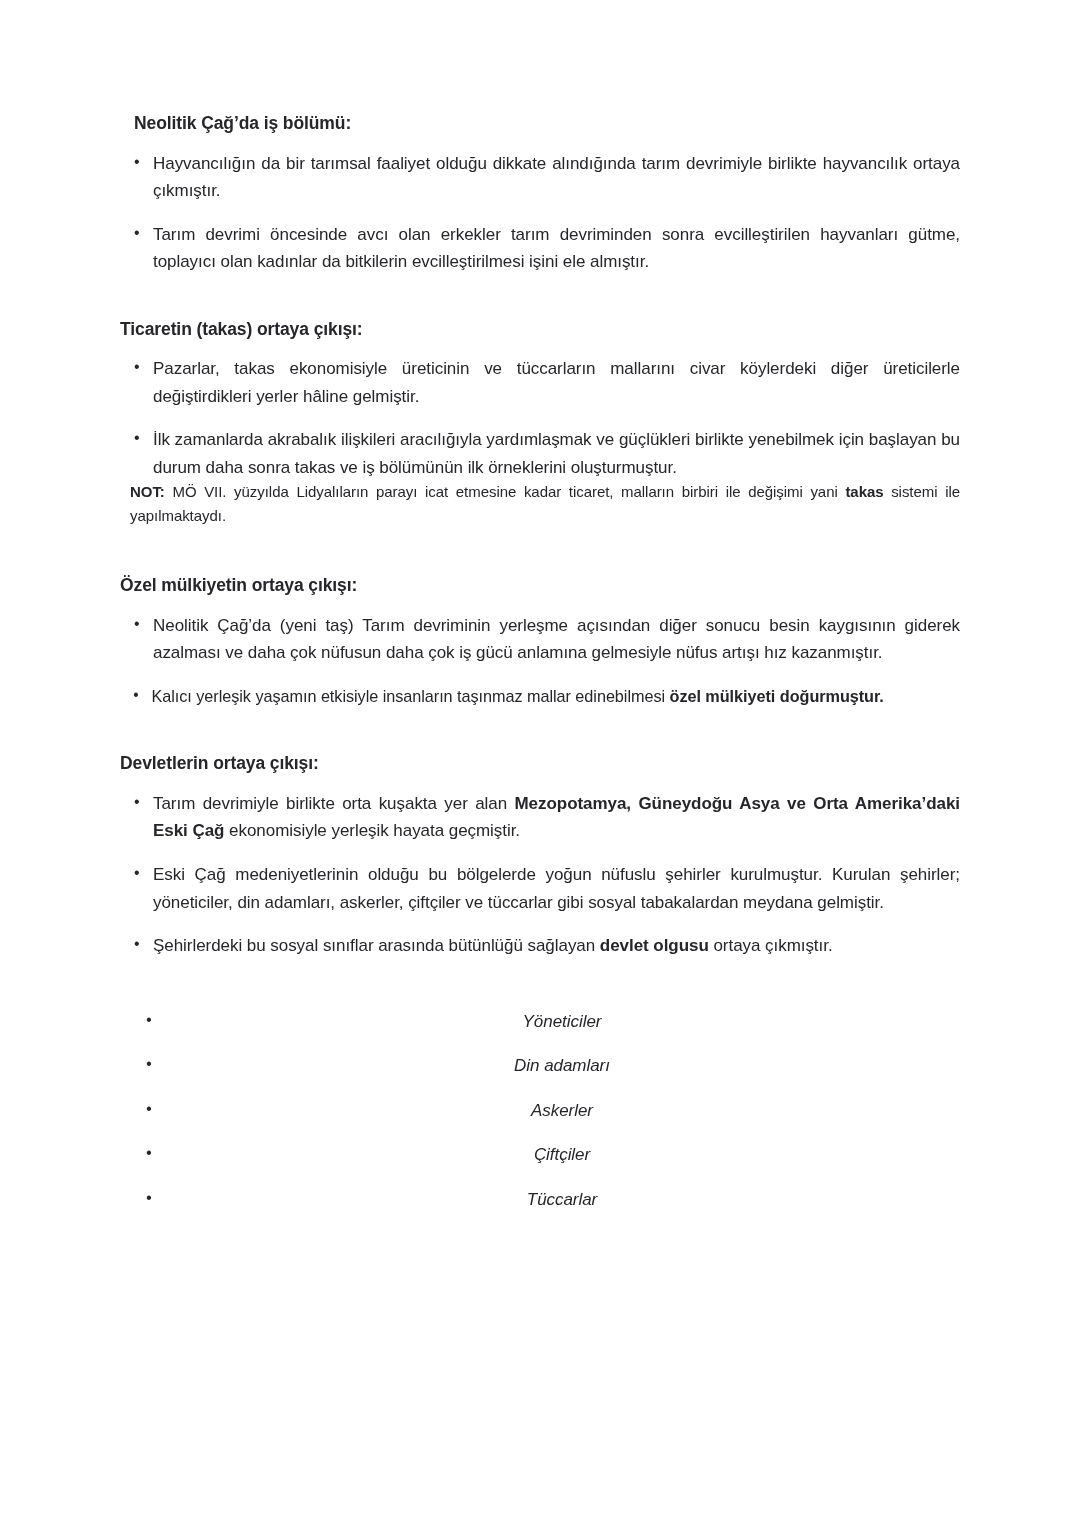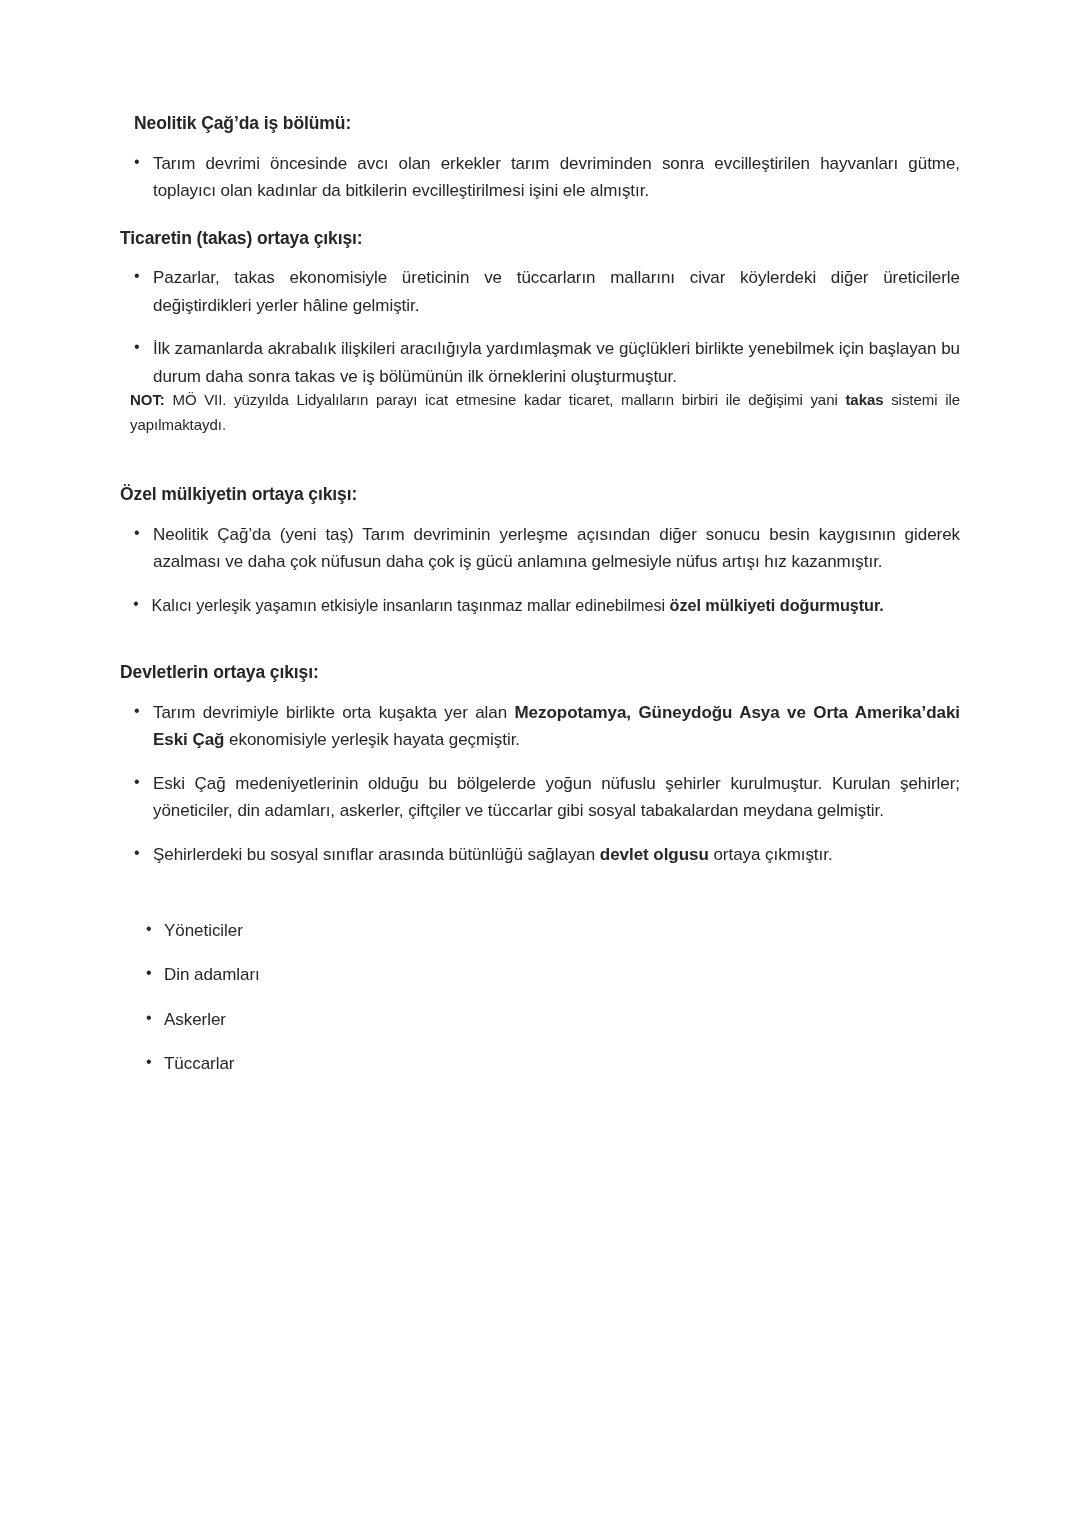--- a/index.html
+++ b/index.html
@@ -60,21 +60,21 @@
   ul.bullets > li::before {
     content: "\2022";
     position: absolute;
     left: 14px;
     top: -1px;
     font-size: 16px;
     line-height: 1.62;
     color: #26262a;
   }
   
-  ul.bullets.plain > li { text-align: left; }
+  ul.bullets.plain > li { text-align: center; font-style: italic; }
 
   
   ul.bullets.groups { margin-left: 14px; }
   ul.bullets.groups > li {
     margin-bottom: 17px;
     padding-left: 30px;
   }
   ul.bullets.groups > li::before { left: 12px; }
 
   
@@ -93,34 +93,35 @@
     font-size: 15px;
     line-height: 1.62;
     text-align: justify;
     text-justify: inter-word;
     letter-spacing: -0.05px;
   }
 
   b, strong { font-weight: bold; }
 
   
-  .section.sec-ticaret { margin-top: 22px; }
+  .section.sec-ticaret { margin-top: 42px; }
   .section.sec-ozel    { margin-top: 46px; }
   .section.sec-devlet  { margin-top: 42px; }
   .section.sec-gruplar { margin-top: 48px; }
 </style>
 </head>
 <body>
 
 <div class="page">
   <div class="doc">
 
     <section class="section sec-isbolumu">
       <h2 class="section-heading indented">Neolitik Çağ’da iş bölümü:</h2>
       <ul class="bullets">
+        <li>Hayvancılığın da bir tarımsal faaliyet olduğu dikkate alındığında tarım devrimiyle birlikte hayvancılık ortaya çıkmıştır.</li>
         <li>Tarım devrimi öncesinde avcı olan erkekler tarım devriminden sonra evcilleştirilen hayvanları gütme, toplayıcı olan kadınlar da bitkilerin evcilleştirilmesi işini ele almıştır.</li>
       </ul>
     </section>
 
     <section class="section sec-ticaret">
       <h2 class="section-heading">Ticaretin (takas) ortaya çıkışı:</h2>
       <ul class="bullets">
         <li>Pazarlar, takas ekonomisiyle üreticinin ve tüccarların mallarını civar köylerdeki diğer üreticilerle değiştirdikleri yerler hâline gelmiştir.</li>
         <li>İlk zamanlarda akrabalık ilişkileri aracılığıyla yardımlaşmak ve güçlükleri birlikte yenebilmek için başlayan bu durum daha sonra takas ve iş bölümünün ilk örneklerini oluşturmuştur.</li>
       </ul>
@@ -144,18 +145,19 @@
         <li>Eski Çağ medeniyetlerinin olduğu bu bölgelerde yoğun nüfuslu şehirler kurulmuştur. Kurulan şehirler; yöneticiler, din adamları, askerler, çiftçiler ve tüccarlar gibi sosyal tabakalardan meydana gelmiştir.</li>
         <li class="plain-line"><span>Şehirlerdeki bu sosyal sınıflar arasında bütünlüğü sağlayan </span><b>devlet olgusu</b><span> ortaya çıkmıştır.</span></li>
       </ul>
     </section>
 
     <section class="section sec-gruplar">
       <ul class="bullets plain groups">
         <li>Yöneticiler</li>
         <li>Din adamları</li>
         <li>Askerler</li>
+        <li>Çiftçiler</li>
         <li>Tüccarlar</li>
       </ul>
     </section>
 
   </div>
 </div>
 
 </body></html>

